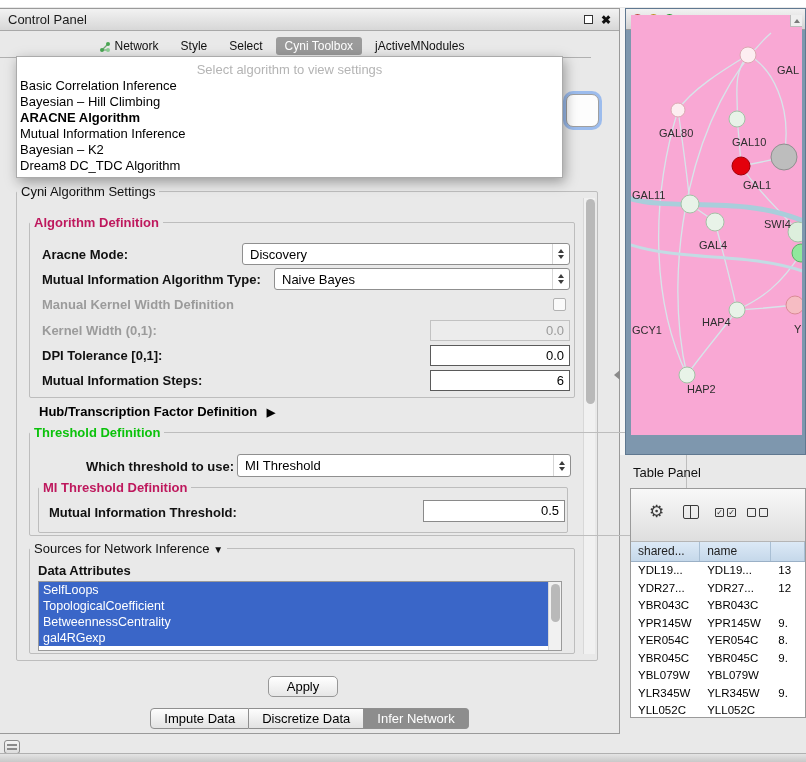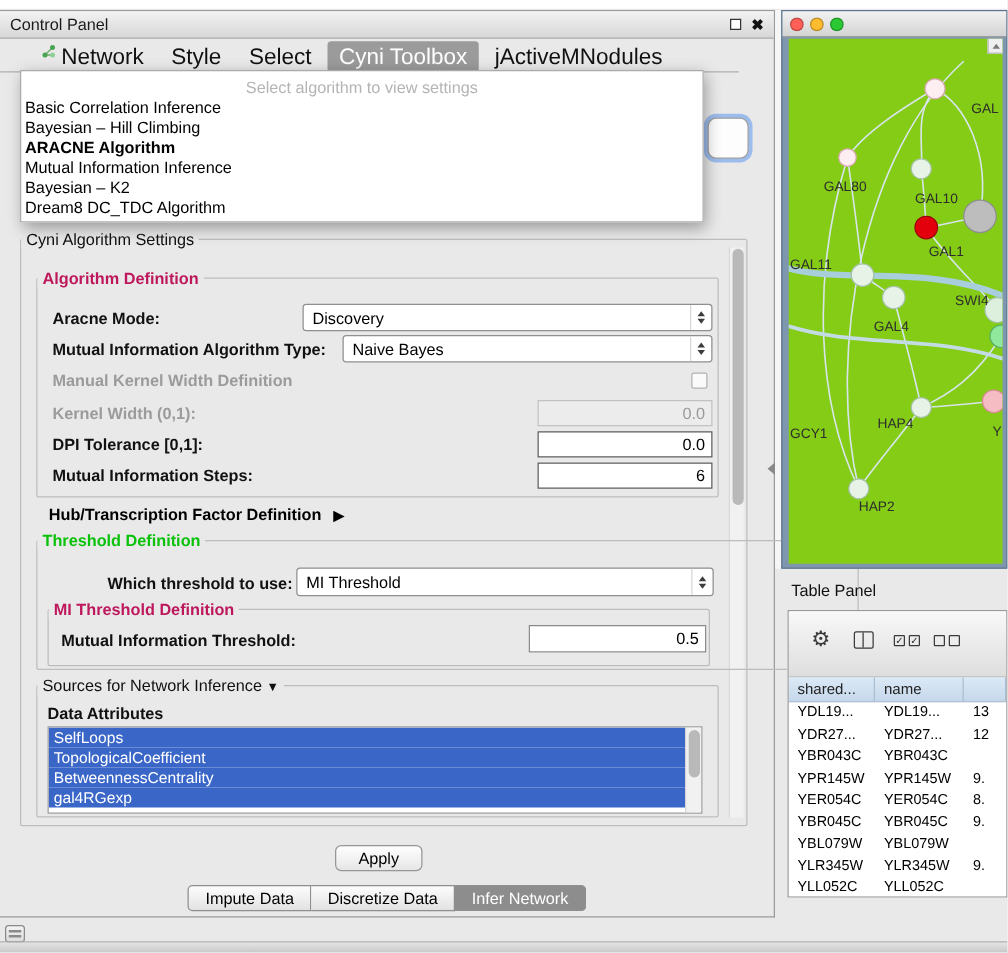--- a/index.html
+++ b/index.html
@@ -10,21 +10,21 @@
 
   
   .control-panel { position:absolute; left:0; top:8px; width:620px; height:726px; background:#e9e9e9; border:1px solid #9a9a9a; border-left:none; }
   .cp-titlebar { height:22px; background:linear-gradient(#f2f2f2,#d7d7d7); border-bottom:1px solid #a8a8a8; display:flex; align-items:center; padding:0 8px; }
   .cp-title { font-size:13px; color:#1a1a1a; }
   .cp-controls { margin-left:auto; display:flex; gap:8px; align-items:center; }
   .float-icon { width:9px; height:9px; border:1.5px solid #333; background:#fff; display:inline-block; }
   .close-icon { font-weight:bold; font-size:12px; color:#111; line-height:12px; }
 
   .cp-tabs { display:flex; justify-content:center; align-items:center; gap:4px; height:27px; border-bottom:1px solid #b0b0b0; padding-top:3px; transform:translateX(-28px); }
-  .cp-tab { padding:2px 9px; font-size:18px; color:#111; border-radius:3px; display:flex; gap:4px; align-items:flex-start; white-space:nowrap; }
+  .cp-tab { padding:2px 9px; font-size:12px; color:#111; border-radius:3px; display:flex; gap:4px; align-items:flex-end; white-space:nowrap; }
   .cp-tab.selected { background:#9b9b9b; color:#fff; }
 
   
   .algo-popup { position:absolute; left:16px; top:47px; width:547px; background:#fff; border:1px solid #ababab; box-shadow:2px 4px 12px rgba(0,0,0,.35); z-index:50; padding:4px 0 3px; }
   .algo-popup .ph { text-align:center; color:#b4b4b4; font-size:13px; height:17px; line-height:17px; }
   .algo-item { font-size:13px; padding-left:3px; height:16px; line-height:16px; white-space:nowrap; }
   .algo-item.selected { font-weight:bold; }
 
   .focus-remnant { position:absolute; left:566px; top:85px; width:33px; height:33px; background:#fdfdfd; border:1px solid #9f9f9f; border-radius:7px; box-shadow:0 0 0 3px rgba(92,152,240,.55); z-index:5; }
 
@@ -62,21 +62,21 @@
   .bottom-tabs { position:absolute; left:0; top:699px; width:100%; display:flex; justify-content:center; }
   .btab { border:1px solid #8f8f8f; border-left:none; background:linear-gradient(#fdfdfd,#e2e2e2); padding:0 13px; font-size:13px; height:21px; line-height:20px; }
   .btab:first-child { border-left:1px solid #8f8f8f; border-radius:4px 0 0 4px; }
   .btab:last-child { border-radius:0 4px 4px 0; }
   .btab.selected { background:#8d8d8d; color:#fff; }
 
   
   .net-window { position:absolute; left:625px; top:8px; width:181px; height:447px; background:#7e97ae; border:1px solid #5f7890; }
   .net-titlebar { height:21px; background:linear-gradient(#f2f2f2,#d3d3d3); border-bottom:1px solid #9b9b9b; display:flex; align-items:center; padding-left:6px; gap:5px; }
   .tl { width:11px; height:11px; border-radius:50%; border:1px solid rgba(0,0,0,.25); }
-  .net-canvas { position:absolute; left:5px; top:22px; width:171px; height:420px; background:#84cc16; }
+  .net-canvas { position:absolute; left:5px; top:6px; width:171px; height:420px; background:#f9a8d4; }
   .net-scrollbtn { position:absolute; right:0; top:0; width:12px; height:12px; background:#efefef; border-left:1px solid #bbb; border-bottom:1px solid #bbb; }
   .net-scrollbtn::after { content:""; position:absolute; left:3px; top:4px; width:0; height:0; border-left:3px solid transparent; border-right:3px solid transparent; border-bottom:4px solid #7a7a7a; }
 
   
   .tablepanel-title { position:absolute; left:633px; top:465px; font-size:13px; color:#111; }
   .table-window { position:absolute; left:630px; top:488px; width:176px; height:230px; background:#fff; border:1px solid #9a9a9a; overflow:hidden; }
   .tp-toolbar { position:absolute; left:0; top:0; width:100%; height:53px; background:linear-gradient(#f8f8f8,#dedede); border-bottom:1px solid #b5b5b5; }
   .tp-icon { position:absolute; top:17px; color:#3a3a3a; }
   .gear { left:18px; font-size:17px; top:12px; }
   .colicon { left:52px; top:16px; width:16px; height:14px; border:1.5px solid #3a3a3a; border-radius:2px; }

